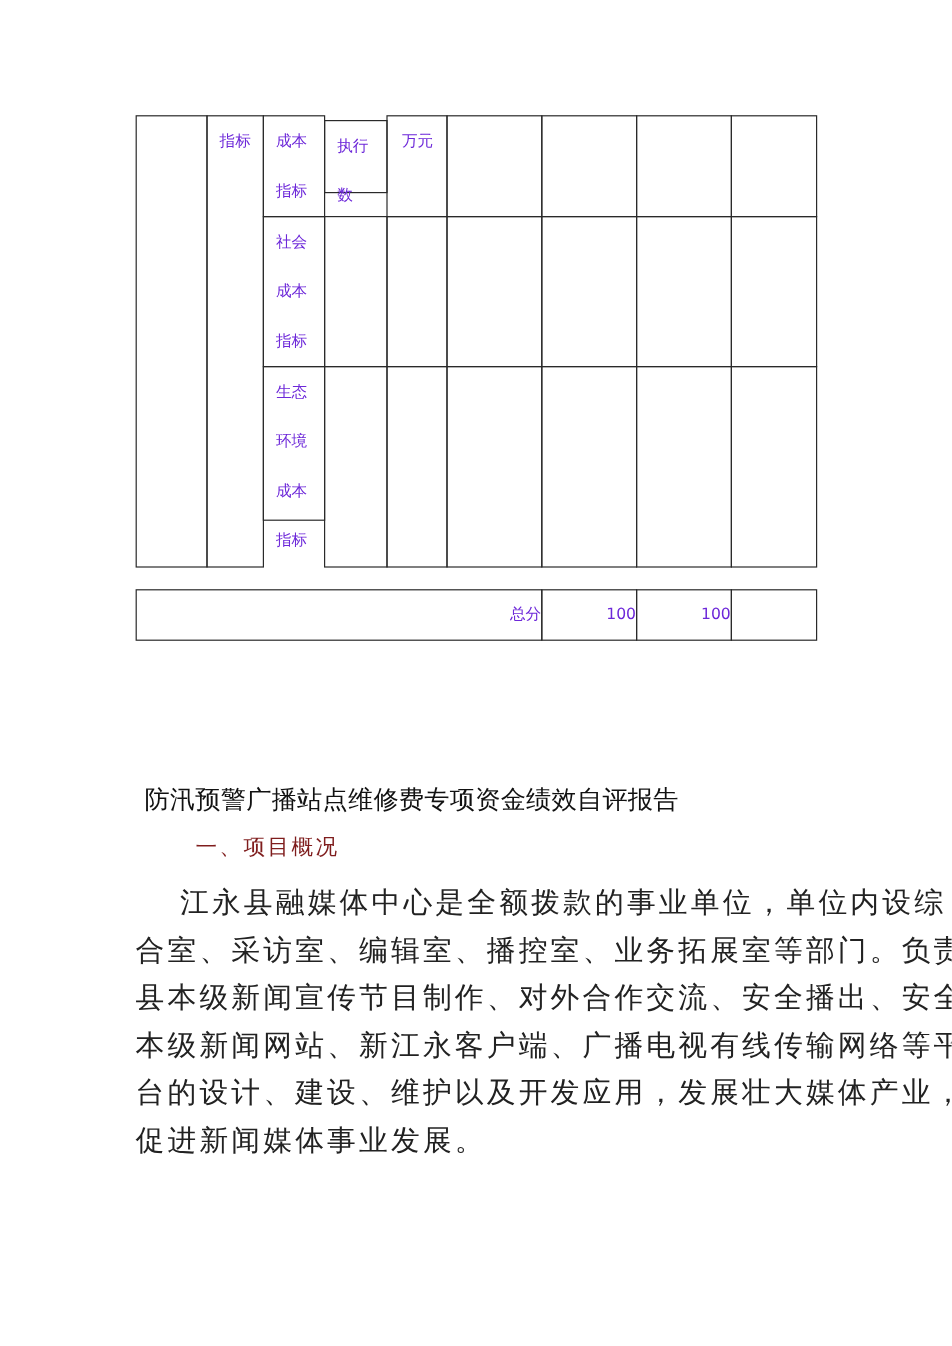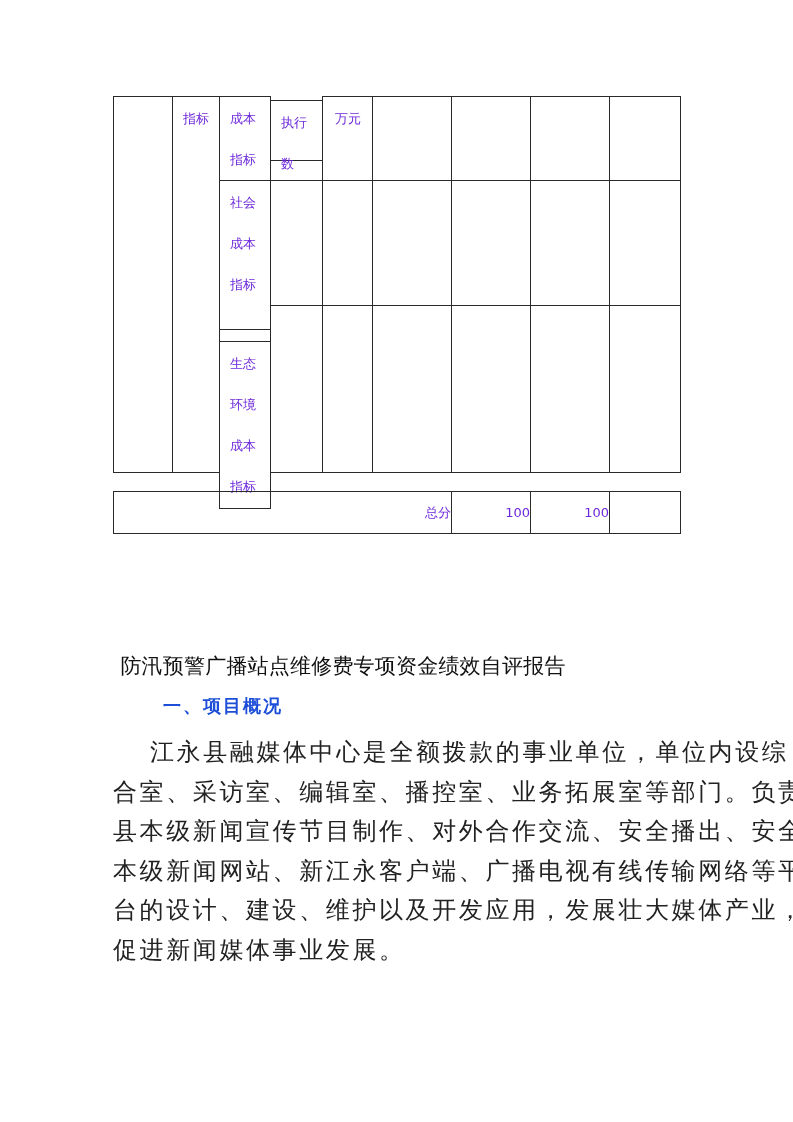--- a/index.html
+++ b/index.html
@@ -11,21 +11,21 @@
   .cell { position: absolute; box-sizing: border-box; border: 1px solid #2a2a2a;
           font-size: 13px; line-height: 41px; color: #6d28d9; }
   .cell .txt { display: block; padding-left: 10px; }
   .cell.center { text-align: right; margin-top: 19px; }
   .cell.center .txt { padding-left: 0; }
   .cell.pt { padding-top: 1px; }
 
   .title { position: absolute; left: 0; width: 686px; top: 652px; text-align: center;
            font-family: "DejaVu Sans", sans-serif; font-size: 21px; color: #111; letter-spacing: 0.2px; }
   .h1 { position: absolute; left: 163px; top: 694px; font-family: "DejaVu Sans", sans-serif;
-        font-size: 18px; font-weight: bold; color: #1d4ed8; letter-spacing: 2px; }
+        font-size: 18px; font-weight: normal; color: #7f1d1d; letter-spacing: 2px; }
   .para { position: absolute; left: 113px; width: 570px; top: 733px;
           font-family: "DejaVu Serif", serif; font-size: 24px; line-height: 39.5px;
           color: #222; text-align: justify; letter-spacing: 2.6px; }
   .para .line { display: block; white-space: nowrap; }
   .para .indent { padding-left: 37px; }
 </style>
 </head>
 <body>
 
 <div class="tbl">
@@ -45,33 +45,33 @@
     <span class="txt">数</span>
   </div>
   <div class="cell pt" style="left:322px;top:96px;width:51px;height:85px;">
     <span class="txt" style="padding-left:12px;">万元</span>
   </div>
   <div class="cell" style="left:372px;top:96px;width:80px;height:85px;"></div>
   <div class="cell" style="left:451px;top:96px;width:80px;height:85px;"></div>
   <div class="cell" style="left:530px;top:96px;width:80px;height:85px;"></div>
   <div class="cell" style="left:609px;top:96px;width:72px;height:85px;"></div>
 
-  <div class="cell pt" style="left:219px;top:180px;width:52px;height:150px;">
+  <div class="cell pt" style="left:219px;top:180px;width:52px;height:126px;">
     <span class="txt">社会</span>
     <span class="txt">成本</span>
     <span class="txt">指标</span>
   </div>
   <div class="cell" style="left:270px;top:180px;width:53px;height:126px;"></div>
   <div class="cell" style="left:322px;top:180px;width:51px;height:126px;"></div>
   <div class="cell" style="left:372px;top:180px;width:80px;height:126px;"></div>
   <div class="cell" style="left:451px;top:180px;width:80px;height:126px;"></div>
   <div class="cell" style="left:530px;top:180px;width:80px;height:126px;"></div>
   <div class="cell" style="left:609px;top:180px;width:72px;height:126px;"></div>
 
-  <div class="cell pt" style="left:219px;top:305px;width:52px;height:168px;margin-top:36px;">
+  <div class="cell pt" style="left:219px;top:305px;width:52px;height:129px;">
     <span class="txt">生态</span>
     <span class="txt">环境</span>
     <span class="txt">成本</span>
     <span class="txt">指标</span>
   </div>
   <div class="cell" style="left:270px;top:305px;width:53px;height:168px;"></div>
   <div class="cell" style="left:322px;top:305px;width:51px;height:168px;"></div>
   <div class="cell" style="left:372px;top:305px;width:80px;height:168px;"></div>
   <div class="cell" style="left:451px;top:305px;width:80px;height:168px;"></div>
   <div class="cell" style="left:530px;top:305px;width:80px;height:168px;"></div>

